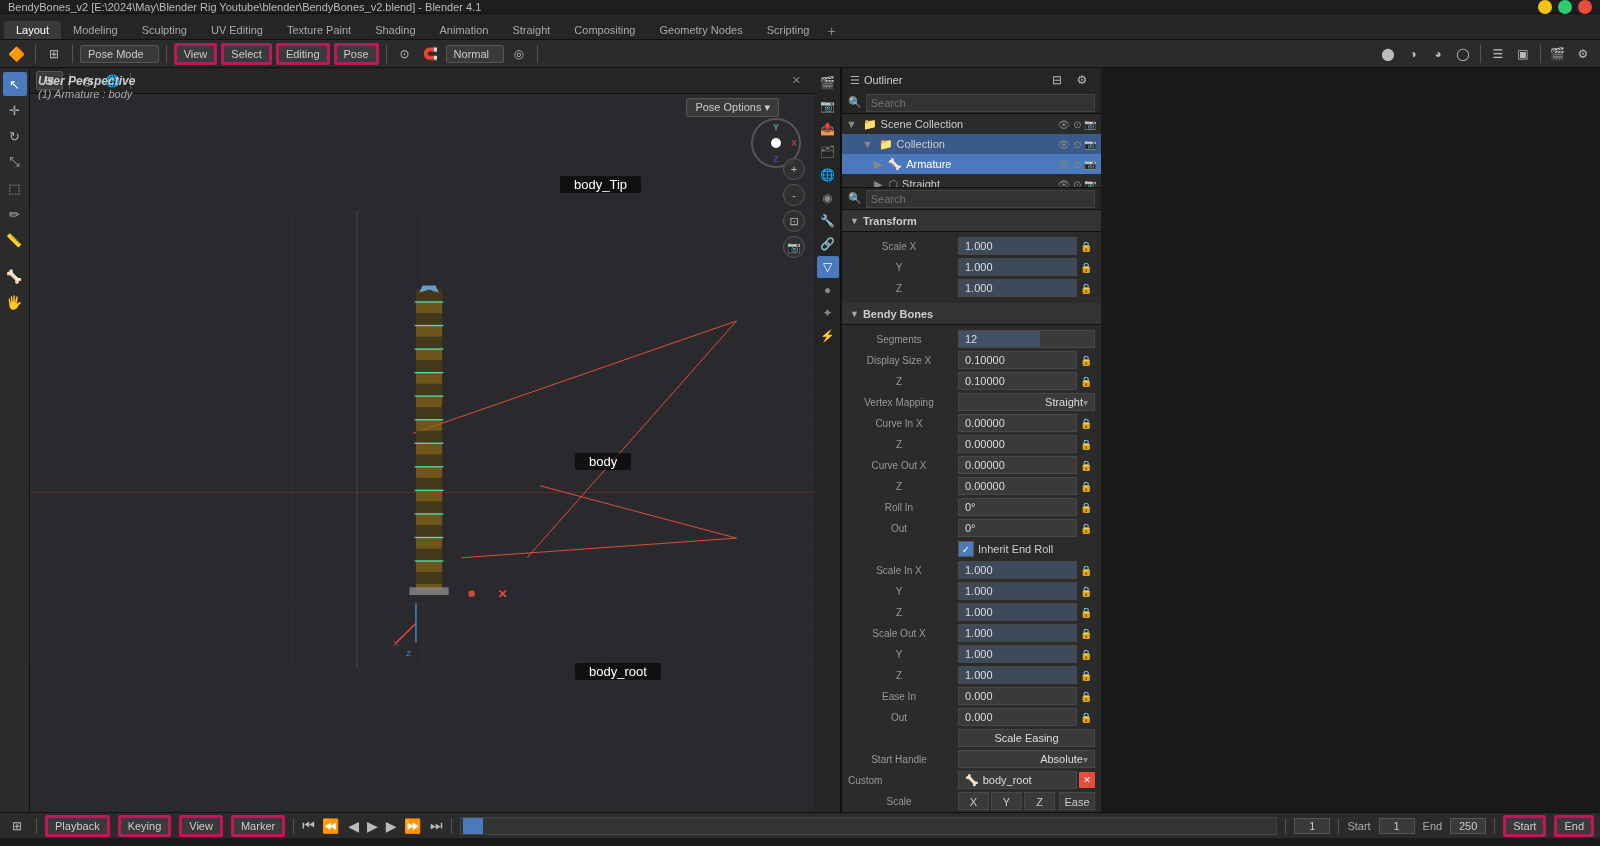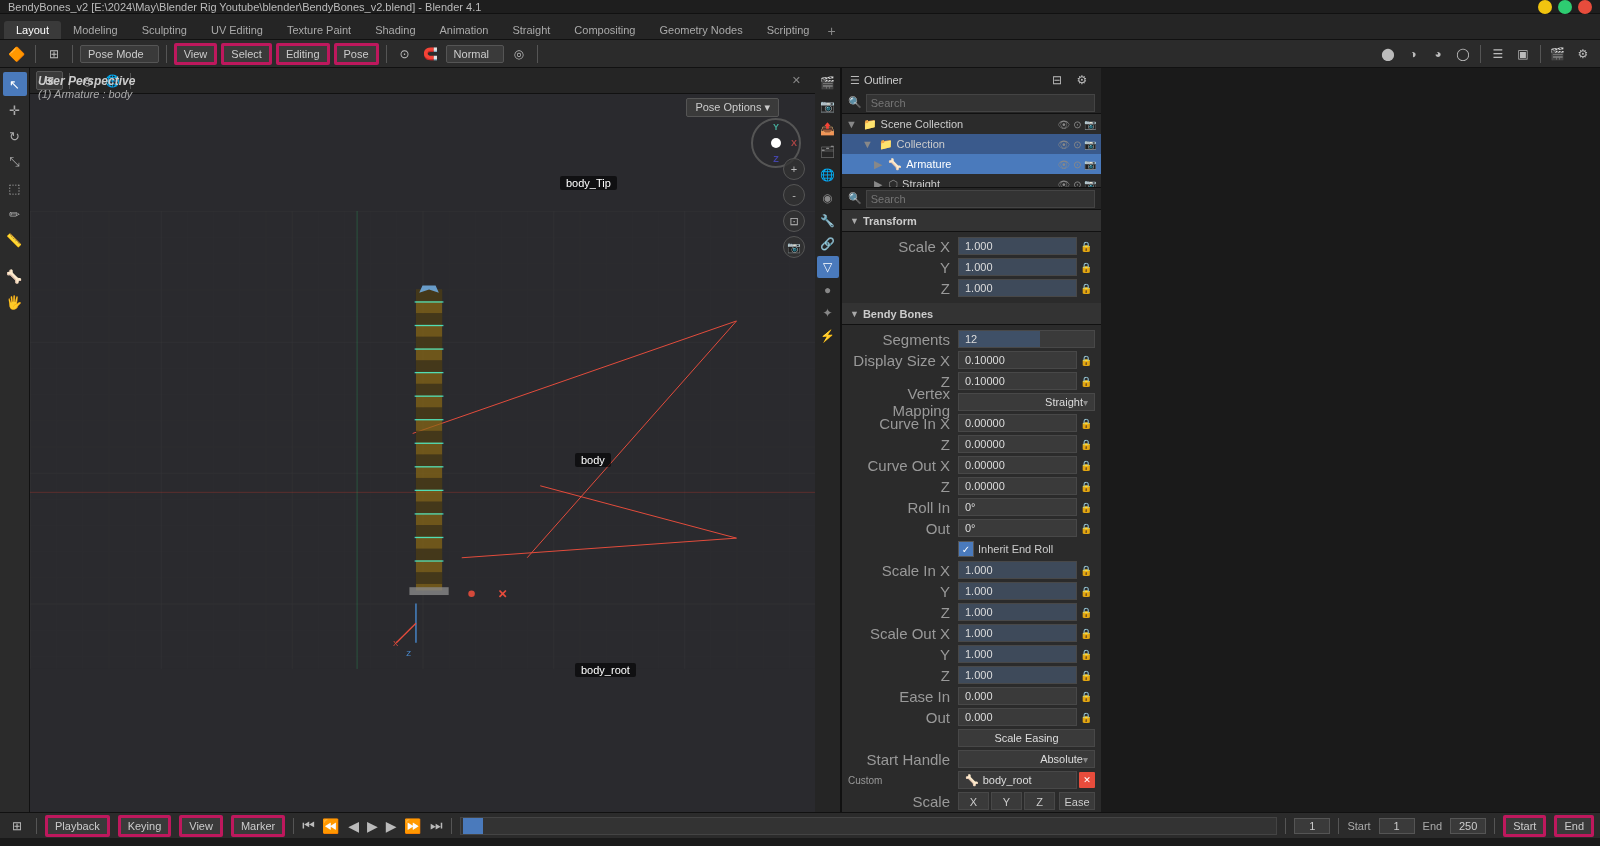--- a/index.html
+++ b/index.html
@@ -141,23 +141,23 @@
     .gizmo-arm {
       position: absolute;
       font-size: 9px;
       font-weight: bold;
     }
 
     
     .bone-label {
       position: absolute;
       background: rgba(0,0,0,0.6);
-      padding: 1px 6px;
+      padding: 1px 14px;
       border-radius: 2px;
-      font-size: 11px;
+      font-size: 13px;
       color: #fff;
       pointer-events: none;
     }
 
     
     #right-panel {
       width: 260px;
       background: #2b2b2b;
       border-left: 1px solid #111;
       display: flex;
@@ -238,23 +238,23 @@
 
     
     .prop-row {
       display: flex;
       align-items: center;
       height: 20px;
       margin-bottom: 1px;
     }
     .prop-label {
       color: #999;
-      font-size: 15px;
+      font-size: 10px;
       width: 110px;
-      text-align: right;
+      text-align: center;
       padding-right: 8px;
       flex-shrink: 0;
     }
     .prop-value {
       flex: 1;
       height: 18px;
       background: #3a3a3a;
       border: 1px solid #484848;
       color: #ddd;
       font-size: 11px;

